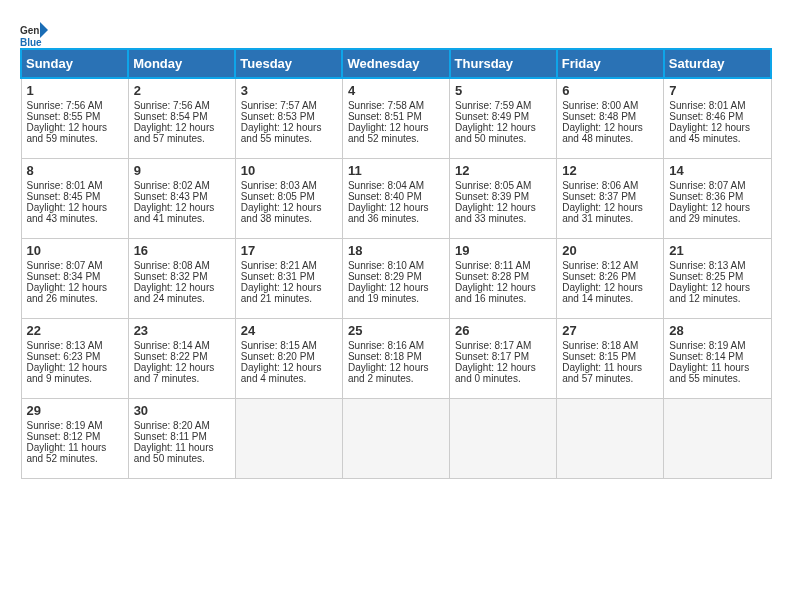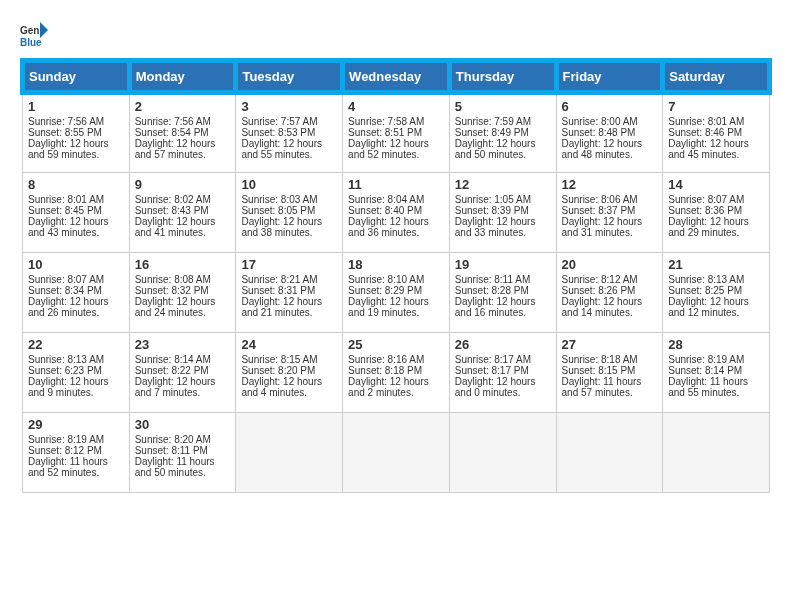--- a/index.html
+++ b/index.html
@@ -7,21 +7,20 @@
       font-family: Arial, sans-serif;
       background: #fff;
       width: 792px;
       min-height: 612px;
       padding: 20px;
     }
     .header {
       display: flex;
       justify-content: space-between;
       align-items: center;
-      margin-bottom: 10px;
     }
     .logo {
       display: flex;
       align-items: center;
       gap: 4px;
     }
     .logo-text {
       font-size: 18px;
       font-weight: bold;
       line-height: 1.1;
@@ -49,21 +48,21 @@
       border-collapse: collapse;
       table-layout: fixed;
     }
     th {
       background-color: #2a72b5;
       color: #fff;
       font-size: 13px;
       font-weight: bold;
       padding: 6px 4px;
       text-align: left;
-      border: 5px solid #0ea5e9;
+      border: 2px solid #0ea5e9;
     }
     td {
       vertical-align: top;
       border: 1px solid #ccc;
       padding: 4px 5px;
       font-size: 10px;
       color: #333;
       height: 80px;
       background: #fff;
     }
@@ -180,21 +179,21 @@
     <span>Daylight: 12 hours and 38 minutes.</span>
   </td>
         <td>
     <span class="day-num">11</span>
     <span>Sunrise: 8:04 AM</span><br>
     <span>Sunset: 8:40 PM</span><br>
     <span>Daylight: 12 hours and 36 minutes.</span>
   </td>
         <td>
     <span class="day-num">12</span>
-    <span>Sunrise: 1:05 AM</span><br>
+    <span>Sunrise: 8:05 AM</span><br>
     <span>Sunset: 8:39 PM</span><br>
     <span>Daylight: 12 hours and 33 minutes.</span>
   </td>
         <td>
     <span class="day-num">12</span>
     <span>Sunrise: 8:06 AM</span><br>
     <span>Sunset: 8:37 PM</span><br>
     <span>Daylight: 12 hours and 31 minutes.</span>
   </td>
         <td>

